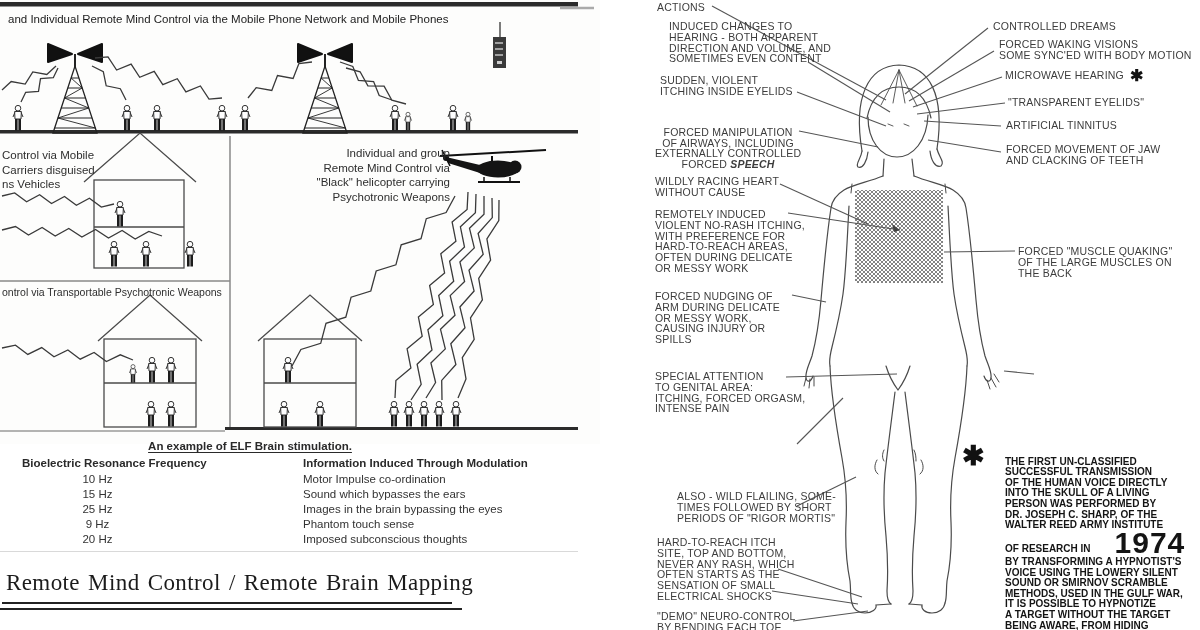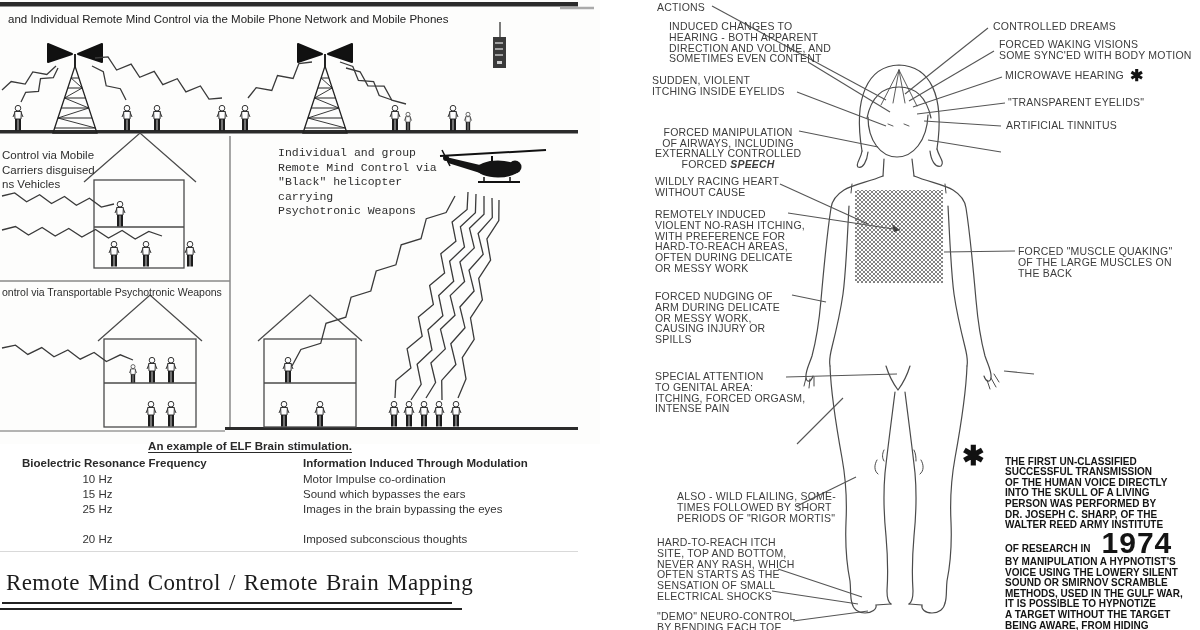--- a/index.html
+++ b/index.html
@@ -3,36 +3,36 @@
 <meta charset="utf-8">
 <style>
   html,body{margin:0;padding:0;background:#fff;}
   #page{position:relative;width:1200px;height:630px;background:#ffffff;overflow:hidden;
         font-family:"Liberation Sans",sans-serif;}
   #left-panel{position:absolute;left:0;top:0;width:600px;height:444px;background:#fdfdfc;}
   #right-panel{position:absolute;left:600px;top:0;width:600px;height:630px;background:#ffffff;}
   svg{position:absolute;left:0;top:0;}
   .cap{position:absolute;font-size:11.5px;line-height:14.5px;color:#2e2e2e;white-space:pre-line;}
   .cap-small{font-size:10.5px;}
-  .cap-center{text-align:left;font-family:Liberation Mono, monospace;}
+  .cap-center{text-align:right;}
   .top-title{position:absolute;left:8px;top:13px;font-size:11.5px;color:#222;white-space:nowrap;}
   .elf-title{position:absolute;left:100px;top:440px;width:300px;text-align:center;
              font-weight:bold;font-size:11.5px;color:#2a2a2a;text-decoration:underline;text-underline-offset:2px;}
   .elf-h{position:absolute;top:457px;font-weight:bold;font-size:11.5px;color:#2a2a2a;white-space:nowrap;}
   .elf-row{position:absolute;left:0;width:578px;height:15px;font-size:11.5px;color:#333;}
   .elf-row .freq{position:absolute;left:55px;width:85px;text-align:center;}
   .elf-row .eff{position:absolute;left:303px;white-space:nowrap;}
   .footer-title{position:absolute;left:6px;top:570px;font-family:"Liberation Serif",serif;
                 font-size:23px;color:#1b1b1b;letter-spacing:.4px;word-spacing:2px;white-space:nowrap;}
   .rule{position:absolute;background:#222;}
   .lbl{position:absolute;font-size:10.5px;line-height:10.8px;letter-spacing:.2px;color:#3c3c3c;white-space:pre-line;}
   .lbl .emph{font-weight:bold;font-style:italic;}
   .micro-star{font-weight:bold;font-size:16px;letter-spacing:0;margin-left:6px;vertical-align:-2px;color:#111;}
   .note{position:absolute;font-weight:bold;font-size:10px;line-height:10.6px;color:#141414;white-space:pre-line;}
-  .note-lastline{display:flex;align-items:flex-end;gap:11px;}
+  .note-lastline{display:flex;align-items:flex-end;gap:24px;}
   .year{font-size:30px;line-height:24px;font-weight:bold;letter-spacing:1px;}
   .star-big{position:absolute;font-size:27px;font-weight:bold;color:#111;}
 </style>
 </head>
 <body>
 
 <div id="page">
 
   <div id="left-panel">
     <svg id="left-art" width="600" height="630" viewBox="0 0 600 630">
@@ -175,20 +175,24 @@
       <span class="freq">10 Hz</span>
       <span class="eff">Motor Impulse co-ordination</span>
     </div>
     <div class="elf-row" style="top:488px;">
       <span class="freq">15 Hz</span>
       <span class="eff">Sound which bypasses the ears</span>
     </div>
     <div class="elf-row" style="top:503px;">
       <span class="freq">25 Hz</span>
       <span class="eff">Images in the brain bypassing the eyes</span>
+    </div>
+    <div class="elf-row" style="top:518px;">
+      <span class="freq">9 Hz</span>
+      <span class="eff">Phantom touch sense</span>
     </div>
     <div class="elf-row" style="top:533px;">
       <span class="freq">20 Hz</span>
       <span class="eff">Imposed subconscious thoughts</span>
     </div>
 
     <div class="footer-title">Remote Mind Control / Remote Brain Mapping</div>
     <div class="rule" style="left:2px;top:602px;width:450px;height:2px;"></div>
     <div class="rule" style="left:0px;top:608px;width:462px;height:2px;"></div>
   </div>
@@ -253,21 +257,21 @@
         <line x1="434" y1="374" x2="404" y2="371"></line>
       </g>
       <polygon points="300,230 292,224 294,232" fill="#444"></polygon>
     </svg>
 
     <div class="lbl" style="left:57px;top:2px;">ACTIONS</div>
     <div class="lbl" style="left:57px;top:21px;margin-left:12px;">INDUCED CHANGES TO
 HEARING - BOTH APPARENT
 DIRECTION AND VOLUME, AND
 SOMETIMES EVEN CONTENT</div>
-    <div class="lbl" style="left:52px;top:75px;">SUDDEN, VIOLENT
+    <div class="lbl" style="left:60px;top:75px;">SUDDEN, VIOLENT
 ITCHING INSIDE EYELIDS</div>
     <div class="lbl" style="left:55px;top:116px;text-align:center;">
       <span>FORCED MANIPULATION
 OF AIRWAYS, INCLUDING
 EXTERNALLY CONTROLLED
 FORCED </span><span class="emph">SPEECH</span>
     </div>
     <div class="lbl" style="left:55px;top:176px;">WILDLY RACING HEART
 WITHOUT CAUSE</div>
     <div class="lbl" style="left:55px;top:209px;">REMOTELY INDUCED
@@ -298,40 +302,42 @@
 BY BENDING EACH TOE</div>
 
     <div class="lbl" style="left:393px;top:21px;">CONTROLLED DREAMS</div>
     <div class="lbl" style="left:399px;top:39px;">FORCED WAKING VISIONS
 SOME SYNC'ED WITH BODY MOTION</div>
     <div class="lbl" style="left:405px;top:70px;white-space:nowrap;">
       <span>MICROWAVE HEARING</span><span class="micro-star">✱</span>
     </div>
     <div class="lbl" style="left:408px;top:97px;">"TRANSPARENT EYELIDS"</div>
     <div class="lbl" style="left:406px;top:120px;">ARTIFICIAL TINNITUS</div>
+    <div class="lbl" style="left:406px;top:144px;">FORCED MOVEMENT OF JAW
+AND CLACKING OF TEETH</div>
     <div class="lbl" style="left:418px;top:246px;">FORCED "MUSCLE QUAKING"
 OF THE LARGE MUSCLES ON
 THE BACK</div>
 
     <div class="star-big" style="left:362px;top:440px;">✱</div>
     <div class="note" style="left:405px;top:446px;">
       <span style="white-space:pre-line;">THE FIRST UN-CLASSIFIED
 SUCCESSFUL TRANSMISSION
 OF THE HUMAN VOICE DIRECTLY
 INTO THE SKULL OF A LIVING
 PERSON WAS PERFORMED BY
 DR. JOSEPH C. SHARP, OF THE
 WALTER REED ARMY INSTITUTE</span>
       <div class="note-lastline">
         <span>OF RESEARCH IN</span>
         <span class="year">1974</span>
       </div>
     </div>
 
-    <div class="note" style="left:405px;top:557px;">BY MANIPULATION A HYPNOTIST'S
+    <div class="note" style="left:405px;top:557px;">BY TRANSFORMING A HYPNOTIST'S
 VOICE USING THE LOWERY SILENT
 SOUND OR SMIRNOV SCRAMBLE
 METHODS, USED IN THE GULF WAR,
 IT IS POSSIBLE TO HYPNOTIZE
 A TARGET WITHOUT THE TARGET
 BEING AWARE, FROM HIDING</div>
   </div>
 </div>
 
 </body></html>

